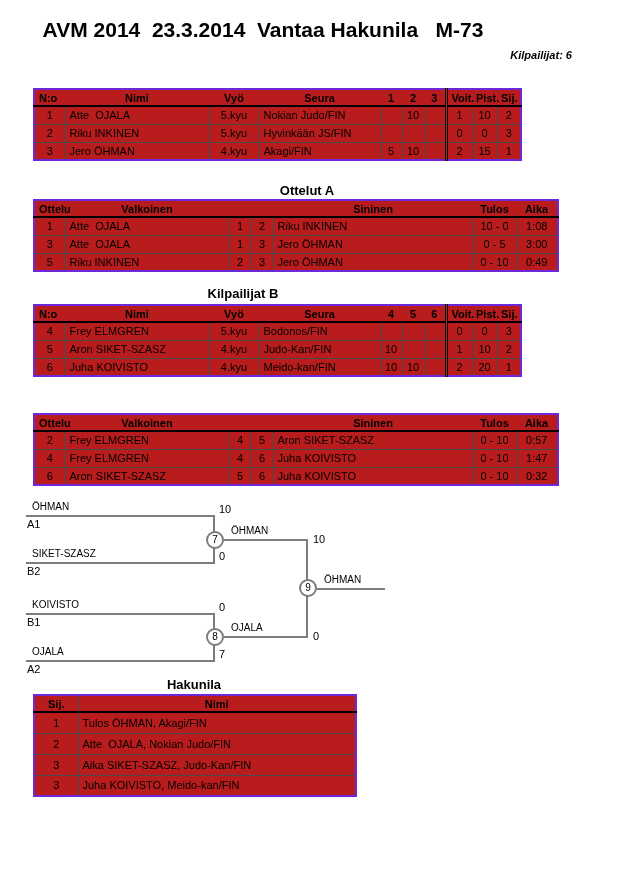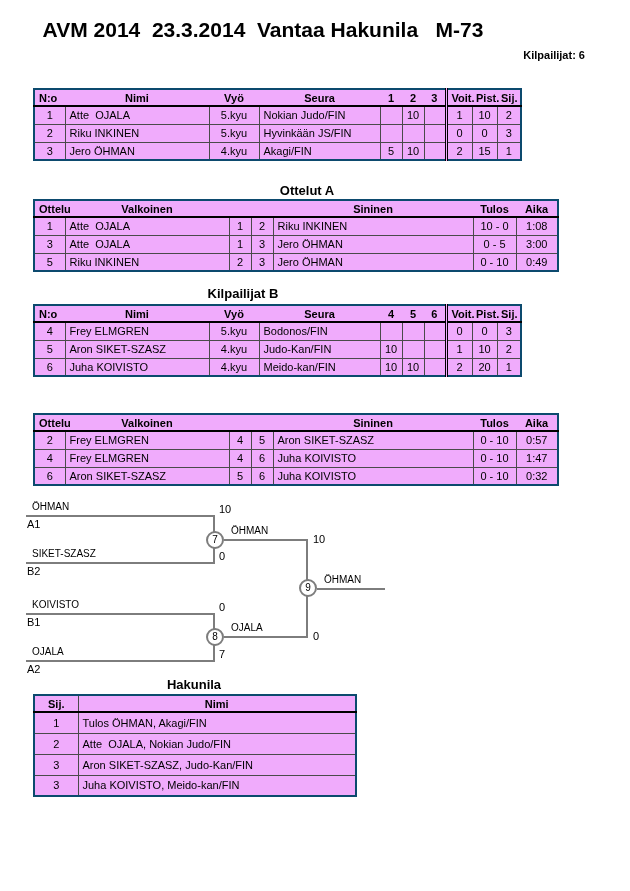--- a/index.html
+++ b/index.html
@@ -6,29 +6,29 @@
   html,body { background:#fff; }
   #page {
     position:relative; width:630px; height:891px; background:#ffffff;
     font-family:"Liberation Sans", sans-serif; color:#000;
   }
   .title {
     position:absolute; top:18px; left:0; width:526px;
     text-align:center; font-size:21px; font-weight:bold; white-space:pre;
   }
   .count {
-    position:absolute; top:49px; right:45px;
-    font-size:11px; font-weight:bold;
+    position:absolute; top:49px; right:58px;
+    font-size:11px; font-weight:bold;font-style:italic;
   }
   .sect-head {
     position:absolute; font-size:13px; font-weight:bold; text-align:center;
   }
   table.tbl {
     position:absolute; border-collapse:collapse; table-layout:fixed;
-    border:2px solid #0c4a6e; background:#f0abfc;
+    border:2px solid #6d28d9; background:#b91c1c;
   }
   table.tbl th, table.tbl td {
     font-size:11px; height:18px; padding:0 4px;
     overflow:hidden; white-space:pre; vertical-align:middle;
   }
   table.tbl thead th {
     font-weight:bold; border:none; border-bottom:2px solid #000;
     height:17px; overflow:visible;
   }
   table.tbl tbody td { border:1px solid #4a4a4a; }
@@ -354,21 +354,21 @@
       <tr>
         <td class="c">1</td>
         <td class="l">Tulos ÖHMAN, Akagi/FIN</td>
       </tr>
       <tr>
         <td class="c">2</td>
         <td class="l">Atte  OJALA, Nokian Judo/FIN</td>
       </tr>
       <tr>
         <td class="c">3</td>
-        <td class="l">Aron SIKET-SZASZ, Judo-Kan/FIN</td>
+        <td class="l">Aika SIKET-SZASZ, Judo-Kan/FIN</td>
       </tr>
       <tr>
         <td class="c">3</td>
         <td class="l">Juha KOIVISTO, Meido-kan/FIN</td>
       </tr>
     </tbody>
   </table>
 
 </div>
 

